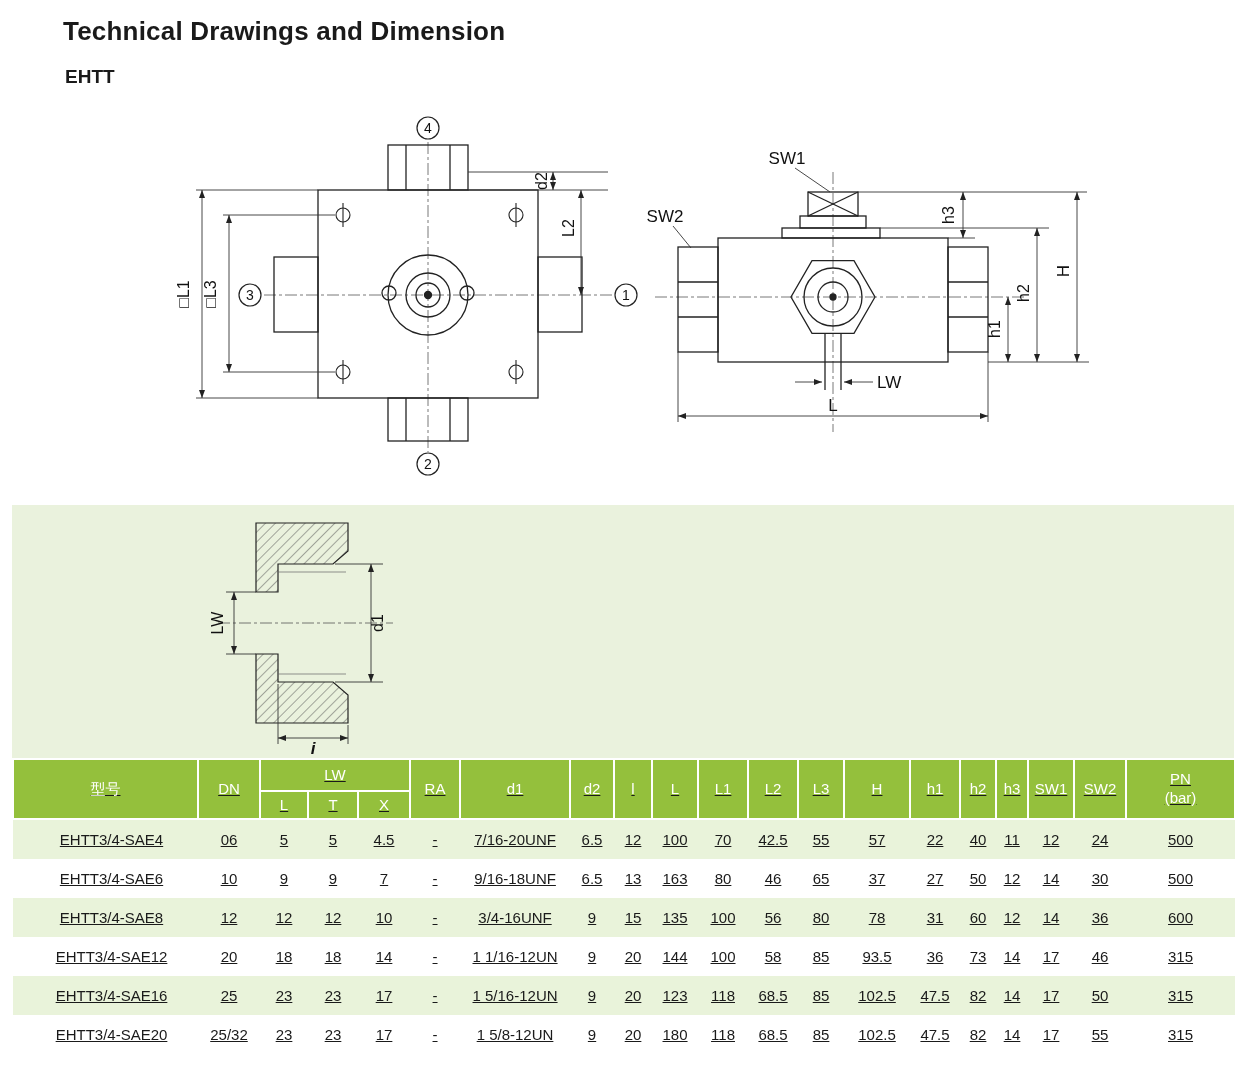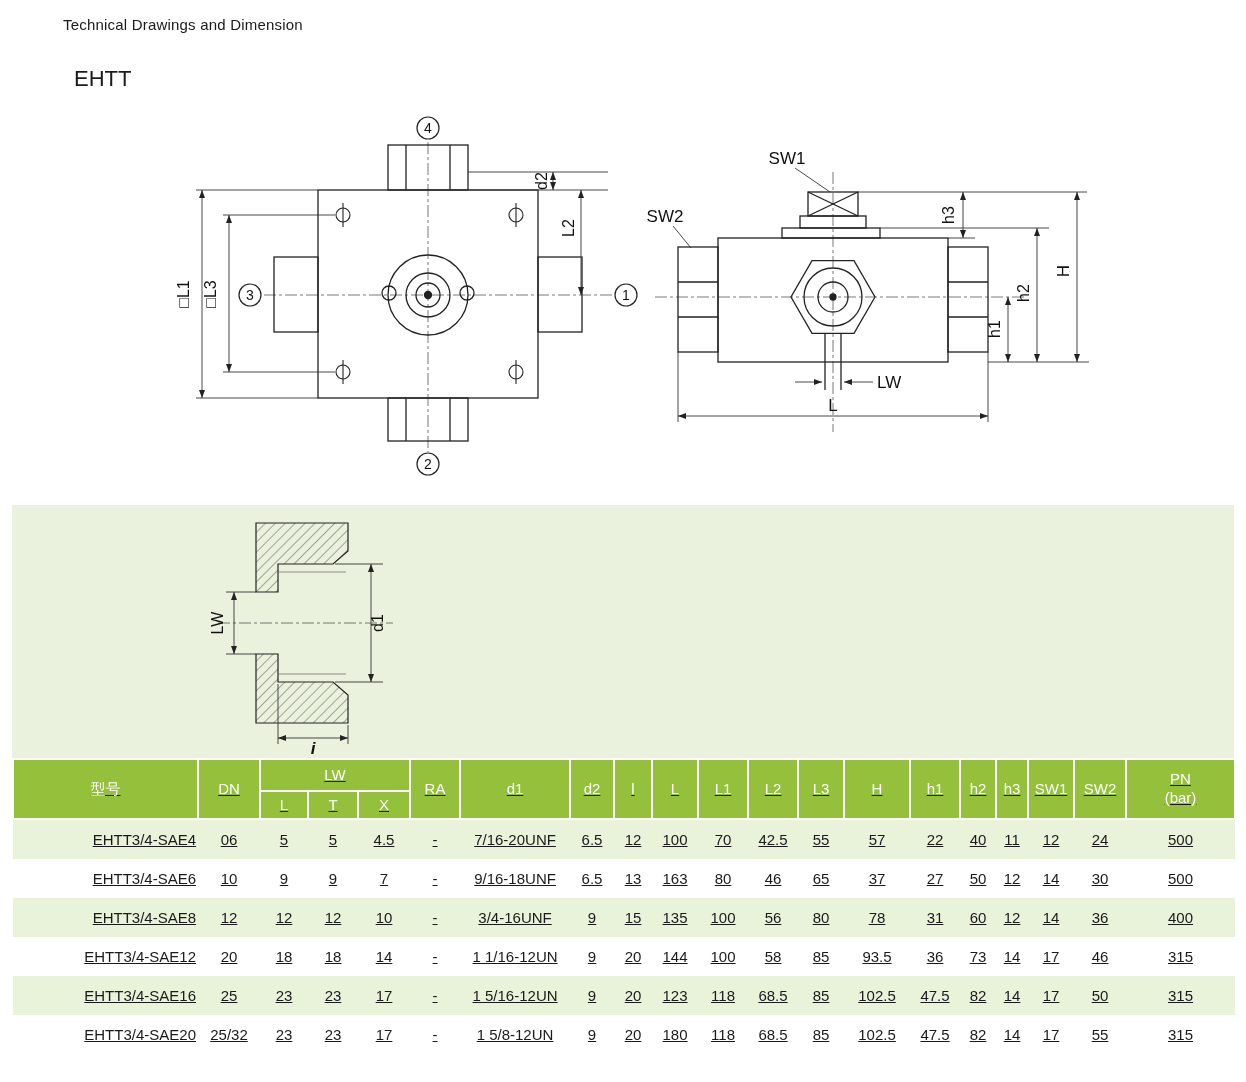--- a/index.html
+++ b/index.html
@@ -1,41 +1,41 @@
 <!DOCTYPE html>
 <html><head>
 <meta charset="utf-8">
 <style>
   html,body { margin:0; padding:0; background:#ffffff; }
   .page {
     position:relative; width:1246px; height:1082px; background:#ffffff;
     font-family:"Liberation Sans", sans-serif; color:#1a1a1a; overflow:hidden;
   }
   .abs { position:absolute; }
-  .page-title { left:63px; top:16px; font-size:15px; font-weight:400; letter-spacing:.2px; }
-  .page-subtitle { left:74px; top:66px; font-size:22px; font-weight:400; }
+  .page-title { left:63px; top:16px; font-size:26px; font-weight:700; letter-spacing:.2px; }
+  .page-subtitle { left:65px; top:66px; font-size:19px; font-weight:700; }
   .green-band { left:12px; top:505px; width:1222px; height:253px; background:#EAF2DD; }
   .thread-caption { left:438px; top:110px; font-size:19px; color:#111; letter-spacing:.5px; }
 
   svg text { font-family:"Liberation Sans", sans-serif; }
 
   .dim-table {
     position:absolute; left:12px; top:758px; width:1222px;
     border-collapse:collapse; table-layout:fixed;text-decoration:underline;
   }
   .dim-table th {
     background:#94C03C; color:#ffffff; font-weight:400; font-size:15px;
     border:2px solid #ffffff; text-align:center; padding:2px 1px; line-height:1.25;
   }
   .dim-table thead tr:first-child { height:32px; }
   .dim-table thead tr:last-child { height:28px; }
   .dim-table td {
     font-size:15px; color:#1a1a1a; text-align:center; height:39px; padding:0 2px;
   }
-  .dim-table td.model { text-align:right; padding-left:14px; }
+  .dim-table td.model { text-align:center; padding-left:14px; }
   .dim-table tbody tr:nth-child(odd)  { background:#E9F3DA; }
   .dim-table tbody tr:nth-child(even) { background:#ffffff; }
 </style>
 </head>
 <body>
 
 <div class="page">
 
   <div class="abs page-title">Technical Drawings and Dimension</div>
   <div class="abs page-subtitle">EHTT</div>
@@ -342,21 +342,21 @@
           <td>135</td>
           <td>100</td>
           <td>56</td>
           <td>80</td>
           <td>78</td>
           <td>31</td>
           <td>60</td>
           <td>12</td>
           <td>14</td>
           <td>36</td>
-          <td>400</td>
+          <td>600</td>
         </tr>
         <tr>
           <td class="model">EHTT3/4-SAE12</td>
           <td>20</td>
           <td>18</td>
           <td>18</td>
           <td>14</td>
           <td>-</td>
           <td>1 1/16-12UN</td>
           <td>9</td>

